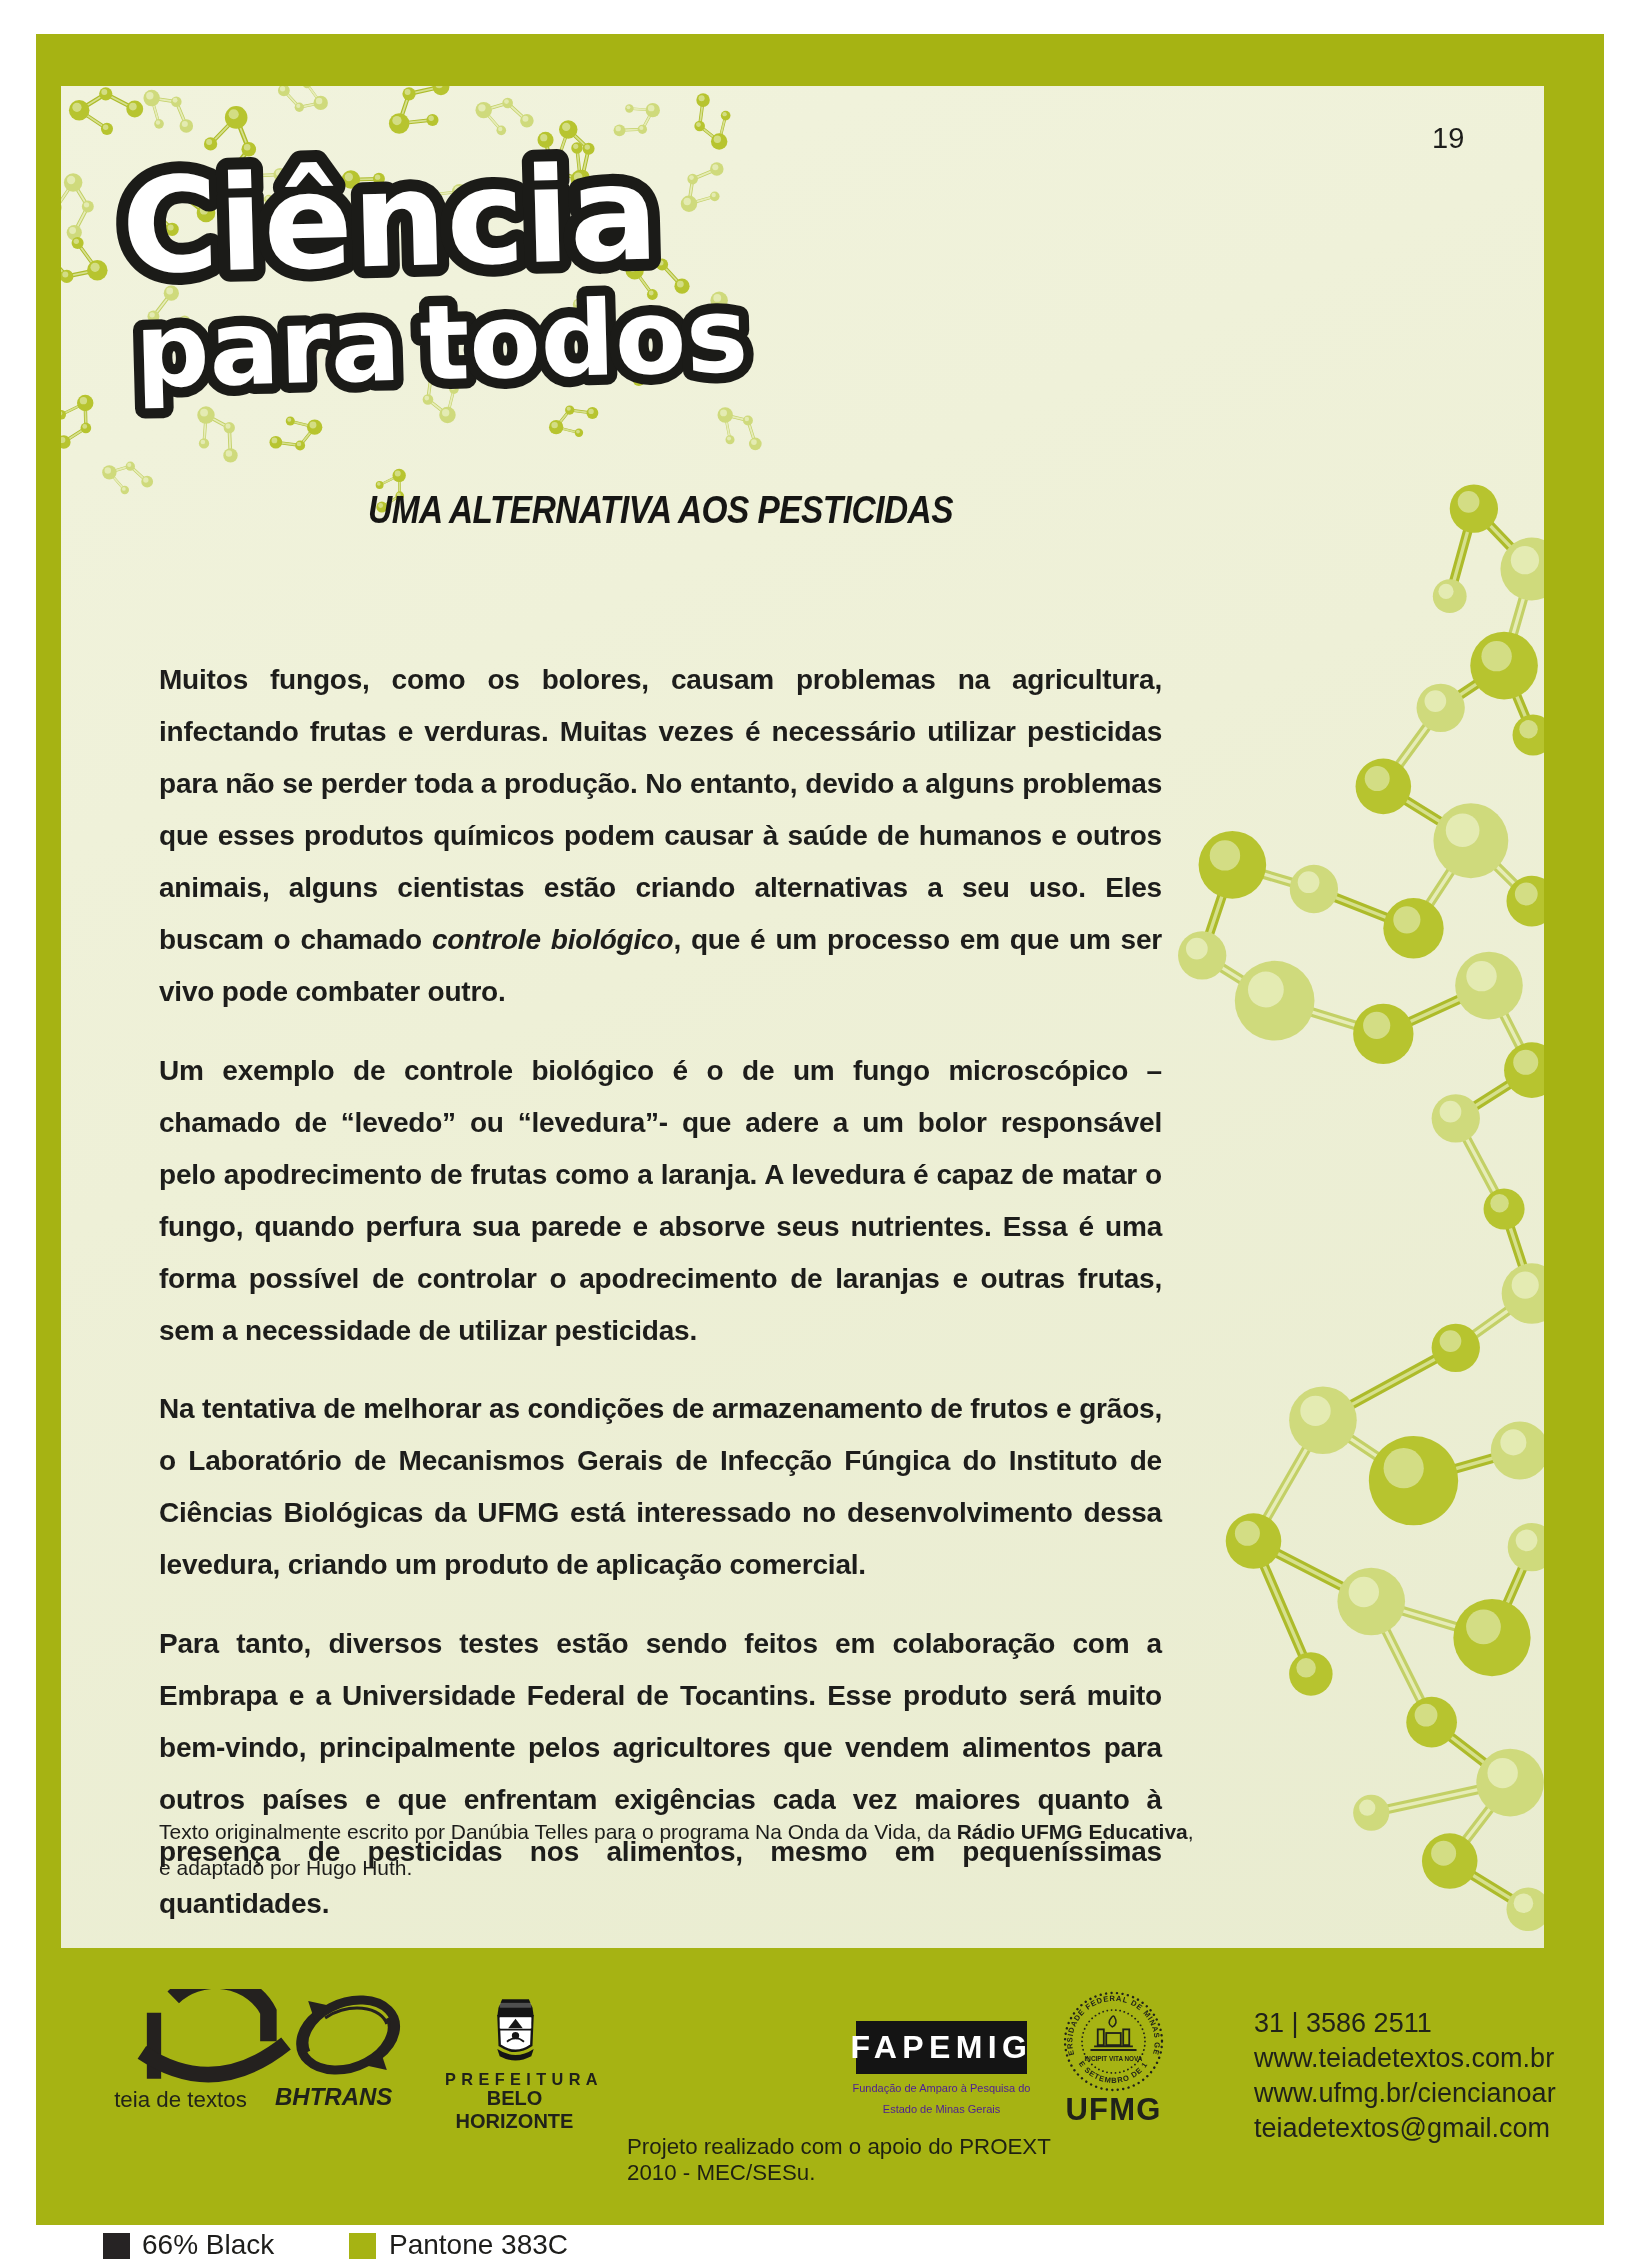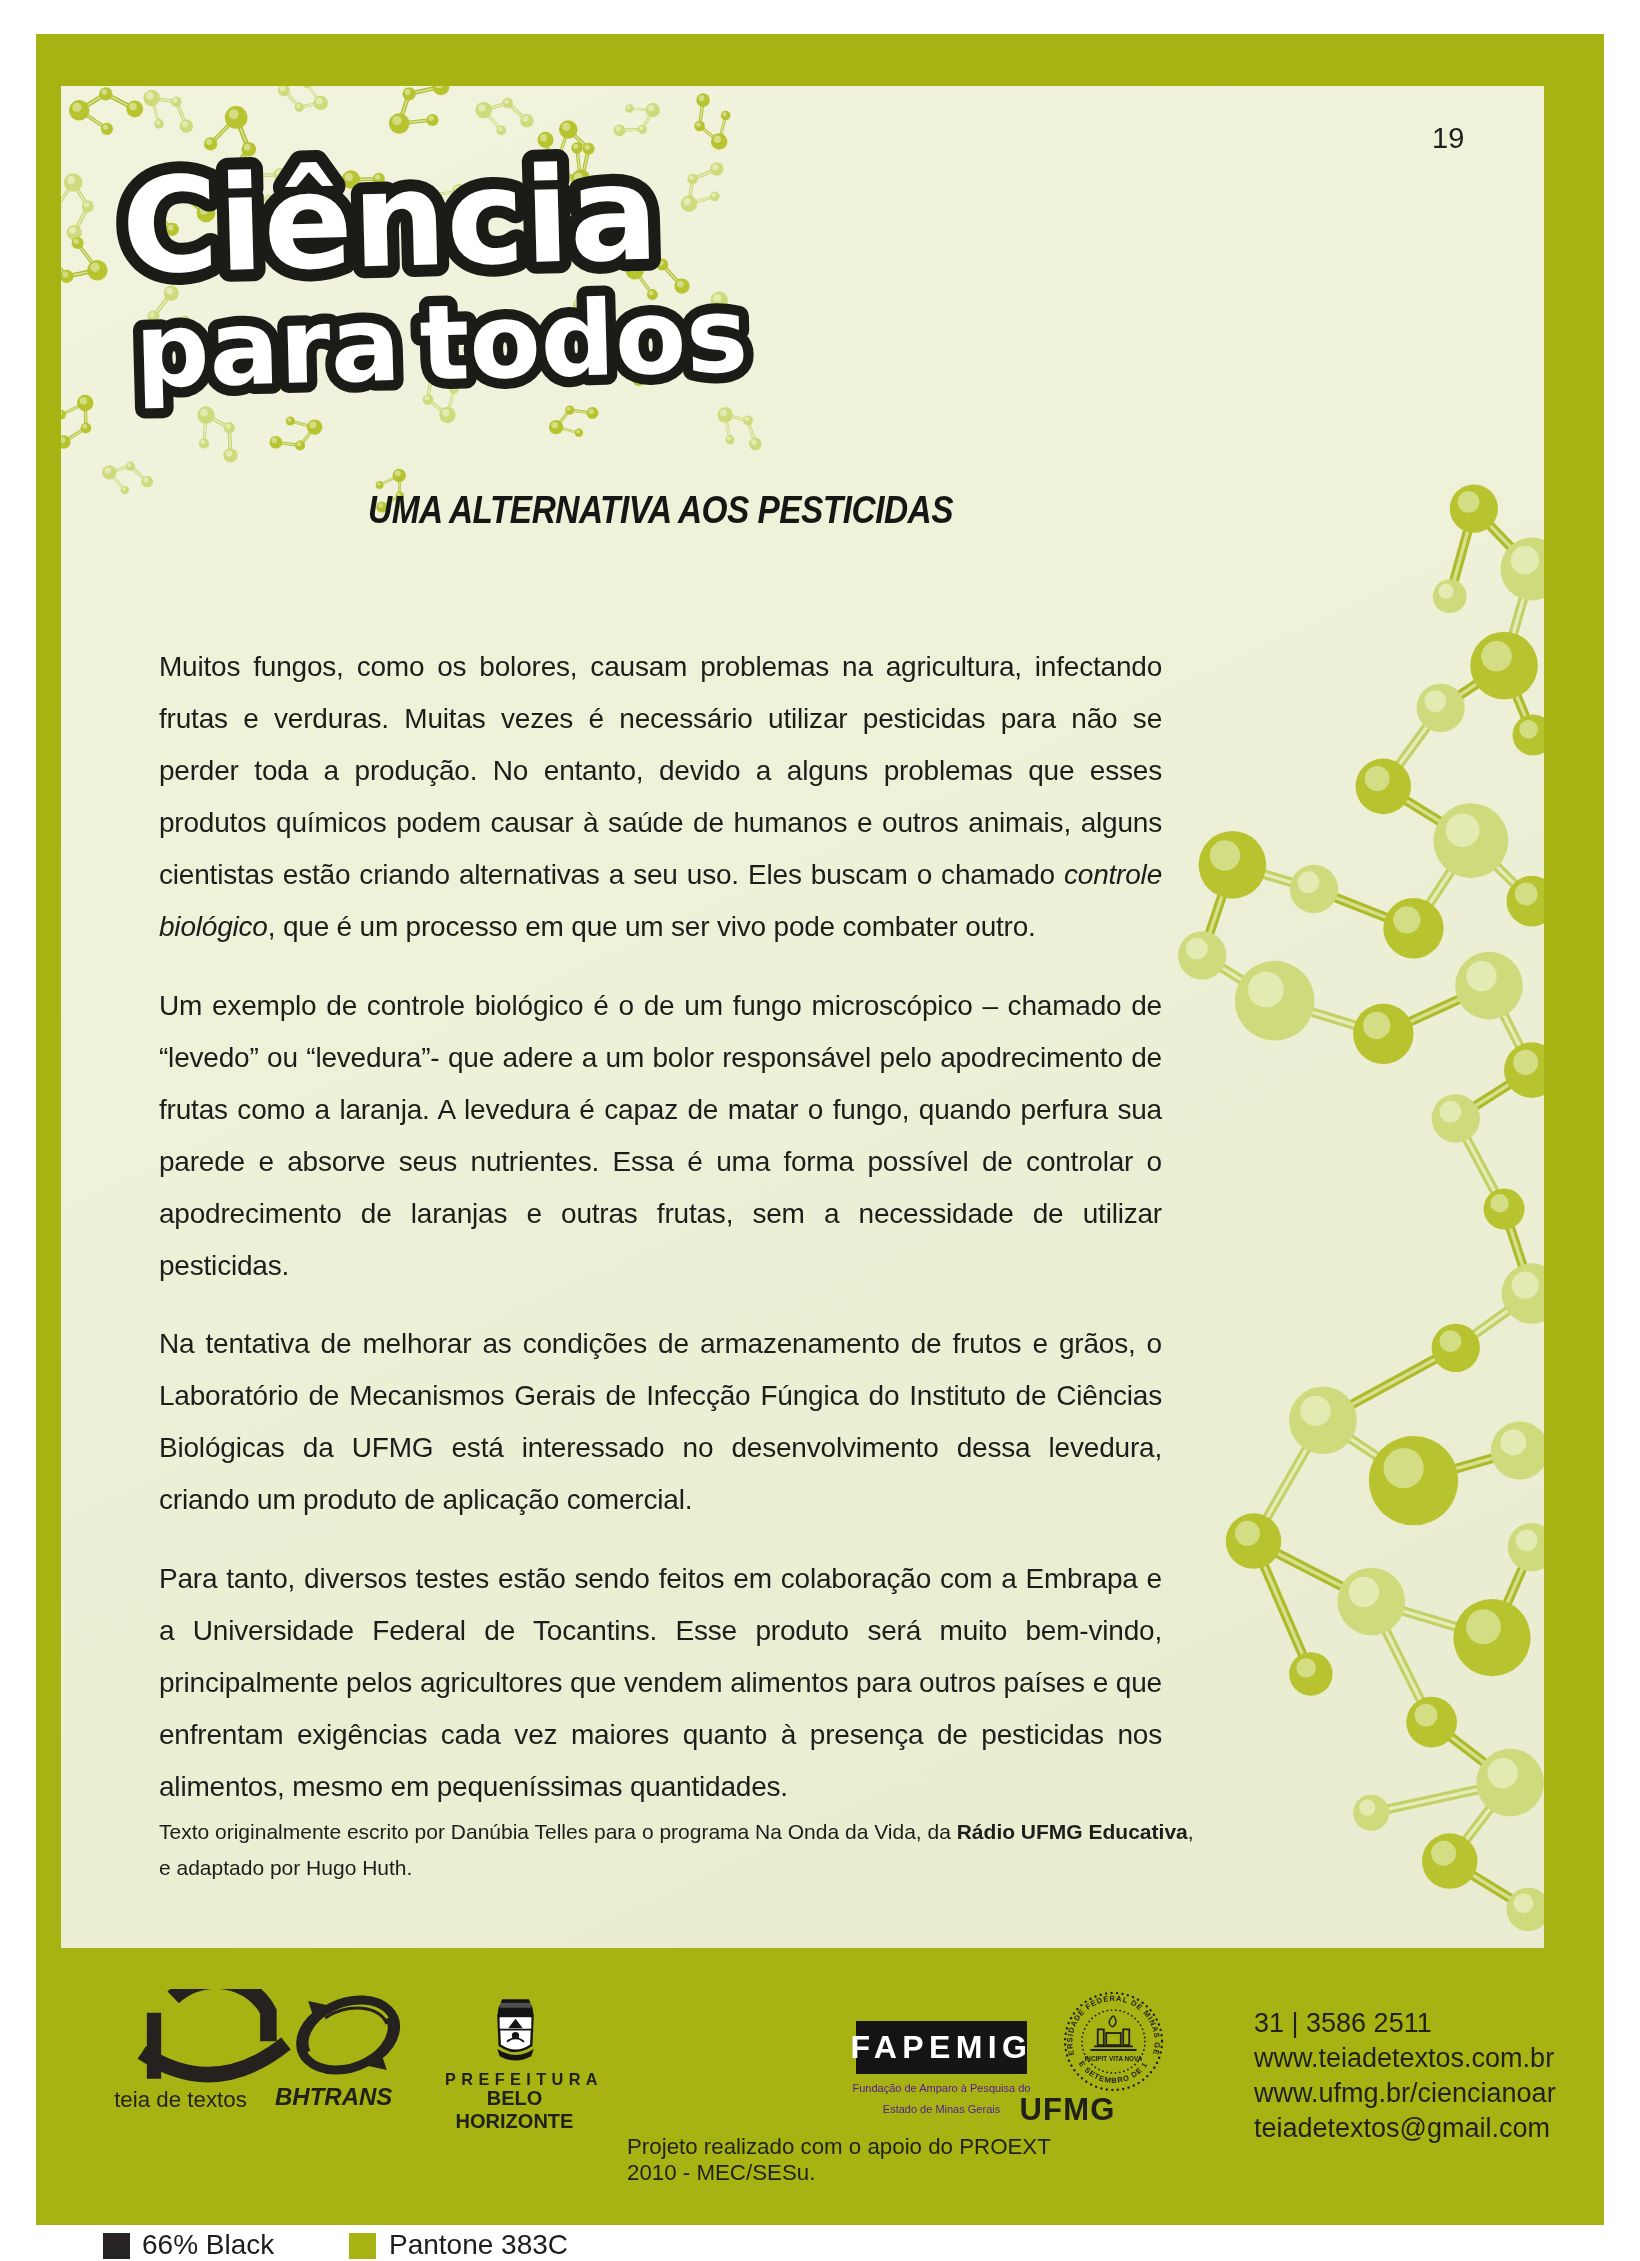--- a/index.html
+++ b/index.html
@@ -17,21 +17,21 @@
   .content{position:absolute;left:25px;top:52px;width:1483px;height:1862px;
            background:linear-gradient(155deg,#f1f3dd 0%,#eef0d7 45%,#e9ecd0 100%);overflow:hidden;}
   .decor{position:absolute;left:0;top:0;width:1483px;height:1862px;pointer-events:none;}
   .logo-svg{position:absolute;left:24px;top:23px;width:676px;height:350px;}
   .note{position:absolute;left:1070px;top:40px;width:368px;font-size:22.3px;line-height:34px;
         font-style:italic;color:var(--gray);}
   .pagenum{position:absolute;left:1371px;top:36px;width:66px;font-size:29px;color:var(--ink);text-align:left;}
   .title{position:absolute;left:98px;top:403px;width:1003px;text-align:center;
          font-size:38px;font-weight:bold;font-style:italic;letter-spacing:-0.6px;
          transform:scaleX(0.88);transform-origin:50% 50%;color:#161614;}
-  .bodycol{position:absolute;left:98px;top:555px;width:1003px;}
+  .bodycol{position:absolute;left:98px;top:568px;width:1003px;font-weight:bold;}
   .bodycol p{margin:0 0 26.6px 0;font-size:28px;line-height:52px;text-align:justify;
              letter-spacing:-0.2px;color:var(--ink);}
   .bodycol p .it{font-style:italic;}
   .credit{position:absolute;left:98px;top:1728px;width:1045px;font-size:21px;line-height:36px;color:var(--ink);}
   .credit .b{font-weight:bold;}
 
   
   .f-item{position:absolute;color:#20221a;}
   .f-label{font-size:22.3px;color:#222419;}
   .teia-ic{left:85px;top:1955px;width:187px;height:97px;}
@@ -43,21 +43,21 @@
   .pref-l2{left:409px;top:2053px;width:139px;text-align:center;font-size:20px;font-weight:bold;letter-spacing:0px;}
   .cnpq{left:595px;top:1980px;width:254px;height:115px;}
   .cnpq-ic{position:absolute;left:0;top:0;width:60px;height:71px;}
   .cnpq-nm{position:absolute;left:62px;top:-2.4px;font-size:57px;font-weight:bold;font-style:italic;letter-spacing:-1.8px;color:#1c1c1a;}
   .cnpq-cp{position:absolute;left:2.4px;top:75px;width:254px;font-size:14.5px;line-height:18px;font-weight:bold;font-style:italic;color:#1c1c1a;}
   .fapemig{left:820px;top:1987px;width:171px;height:53px;background:#141414;display:flex;align-items:center;justify-content:center;}
   .fapemig span{color:#ffffff;font-weight:bold;font-size:32px;letter-spacing:5.4px;}
   .fap-cp{left:791px;top:2044px;width:229px;text-align:center;font-size:11px;line-height:20.5px;color:#4c1d95;}
   .support{left:591px;top:2100px;width:459px;font-size:22.3px;color:#1f2112;}
   .ufmg-ic{left:1026px;top:1956px;width:103px;height:103px;}
-  .ufmg-lb{left:980px;top:2058px;width:103px;text-align:center;font-size:31px;font-weight:bold;letter-spacing:1.2px;color:#20221a;}
+  .ufmg-lb{left:1026px;top:2058px;width:103px;text-align:center;font-size:31px;font-weight:bold;letter-spacing:1.2px;color:#20221a;}
   .contact{left:1218px;top:1972px;width:314px;font-size:27px;line-height:35px;color:#20221a;}
   .contact div{white-space:nowrap;}
 
   .legend{position:absolute;left:0;top:2229px;width:1641px;height:32px;}
   .sw{position:absolute;top:3.6px;width:26.6px;height:26px;}
   .sw.black{left:103px;background:#262324;}
   .sw.green{left:349px;background:var(--green);}
   .lg-lb{position:absolute;top:0px;font-size:28px;color:#1d1d1b;}
   .lg-lb.b1{left:142px;}
   .lg-lb.b2{left:389px;}

